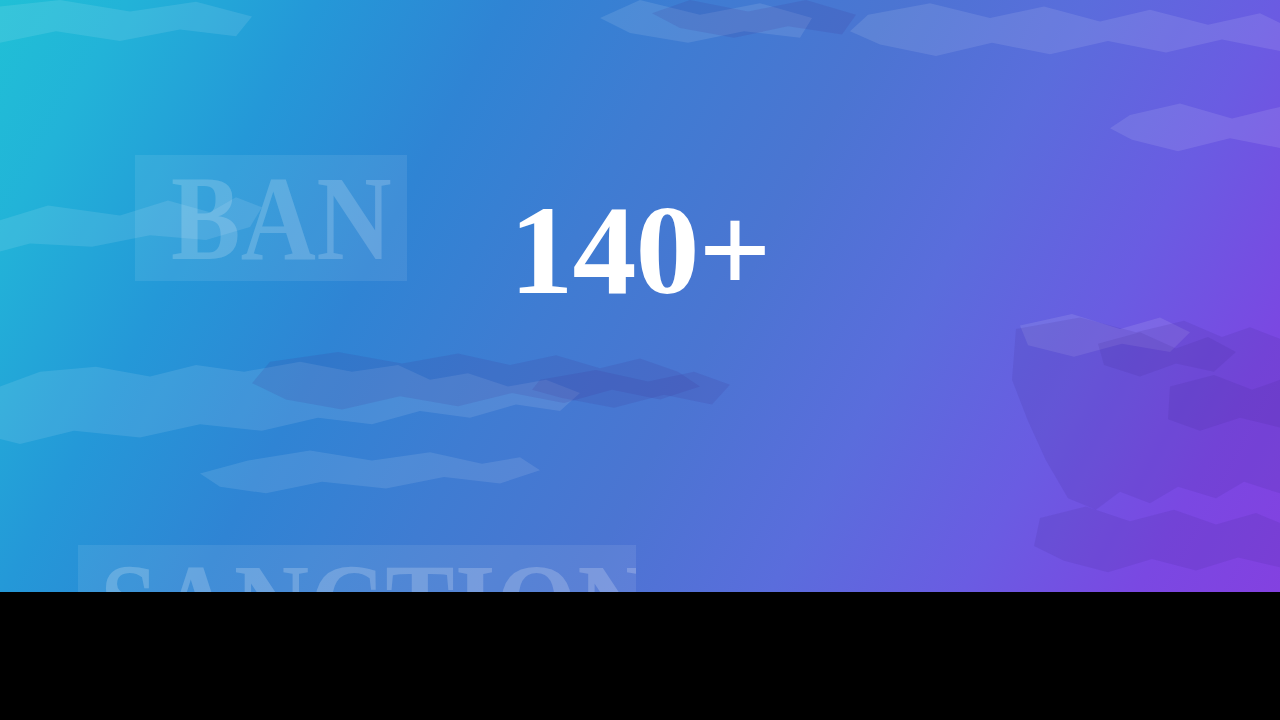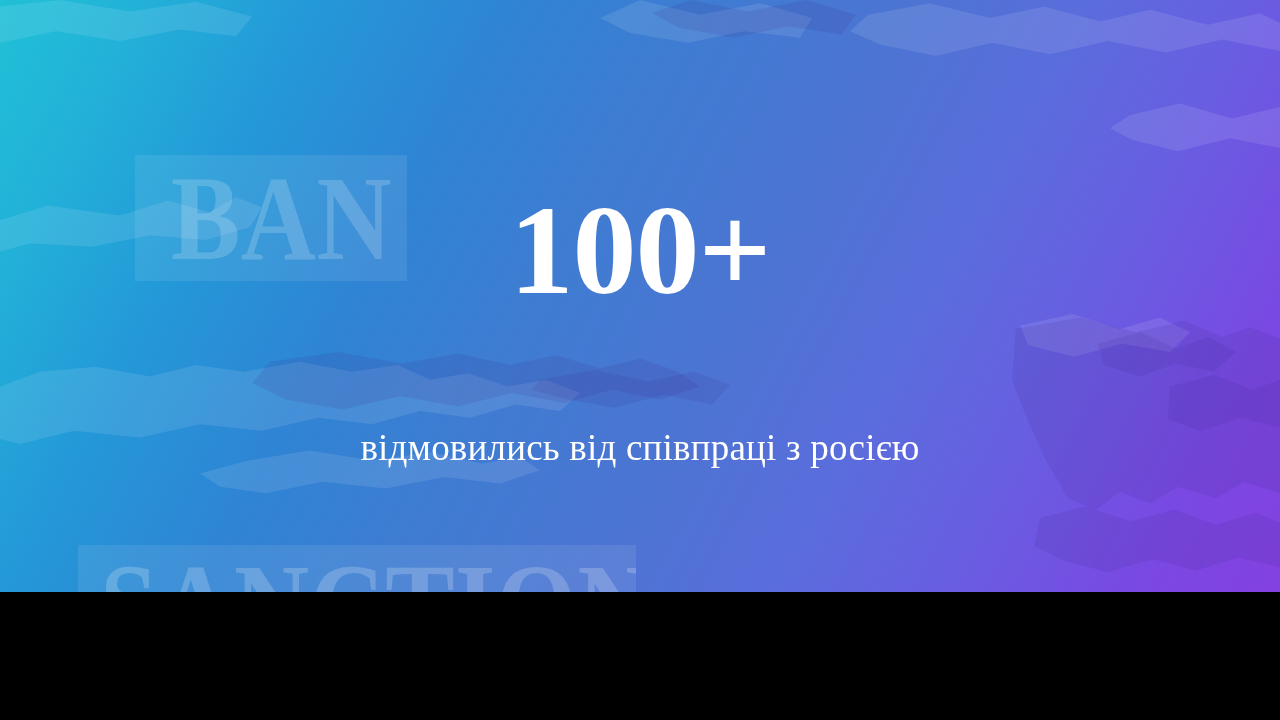--- a/index.html
+++ b/index.html
@@ -165,23 +165,22 @@
 
   <div class="kwBox" id="kw-ban">
     <span class="kwText">BAN</span>
   </div>
   <div class="kwBox" id="kw-sanctions">
     <span class="kwText">SANCTIONS</span>
   </div>
 
   <div id="content">
 
-    <div id="bigNumber">100+</div>
-
-    <div class="subLine" id="subLine2">відмовились від співпраці з росією</div>
+    <div id="bigNumber">140+</div>
+
 
     <div id="logo">
 
       <svg id="logoMark" width="125" height="44" viewBox="0 0 125 44">
         <g fill="none" stroke="#ffffff" stroke-width="2.4" stroke-linecap="round" stroke-linejoin="round">
 
           <path d="M2,42 L2,22 A10,10 0 0 1 22,22 L22,34"></path>
           <path d="M22,22 A10,10 0 0 1 42,22 L42,42"></path>
           <path d="M22,22 C22,30 14,32 14,38 A7.5,7.5 0 0 0 29,38 C29,32 22,30 22,22 Z"></path>
 

